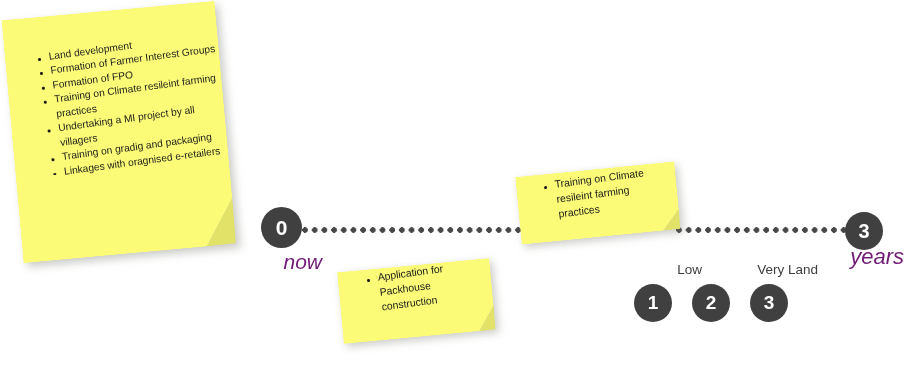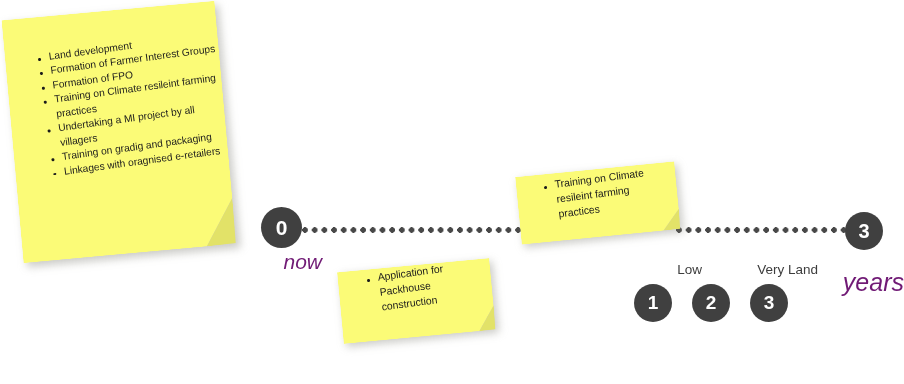--- a/index.html
+++ b/index.html
@@ -65,23 +65,23 @@
     width: 81px;
     font-size: 21px;
   }
 
   #ms-years {
     left: 845px; top: 212px;
     width: 38px; height: 38px;
     font-size: 20px;
   }
   #cap-years {
-    left: 824px; top: 268px;
+    left: 824px; top: 244px;
     width: 80px;
-    font-size: 25px;
+    font-size: 22px;
   }
 
   
   .rating {
     position: absolute;
     width: 38px; height: 38px;
     border-radius: 50%;
     background: #404040;
     color: #ffffff;
     display: flex;

